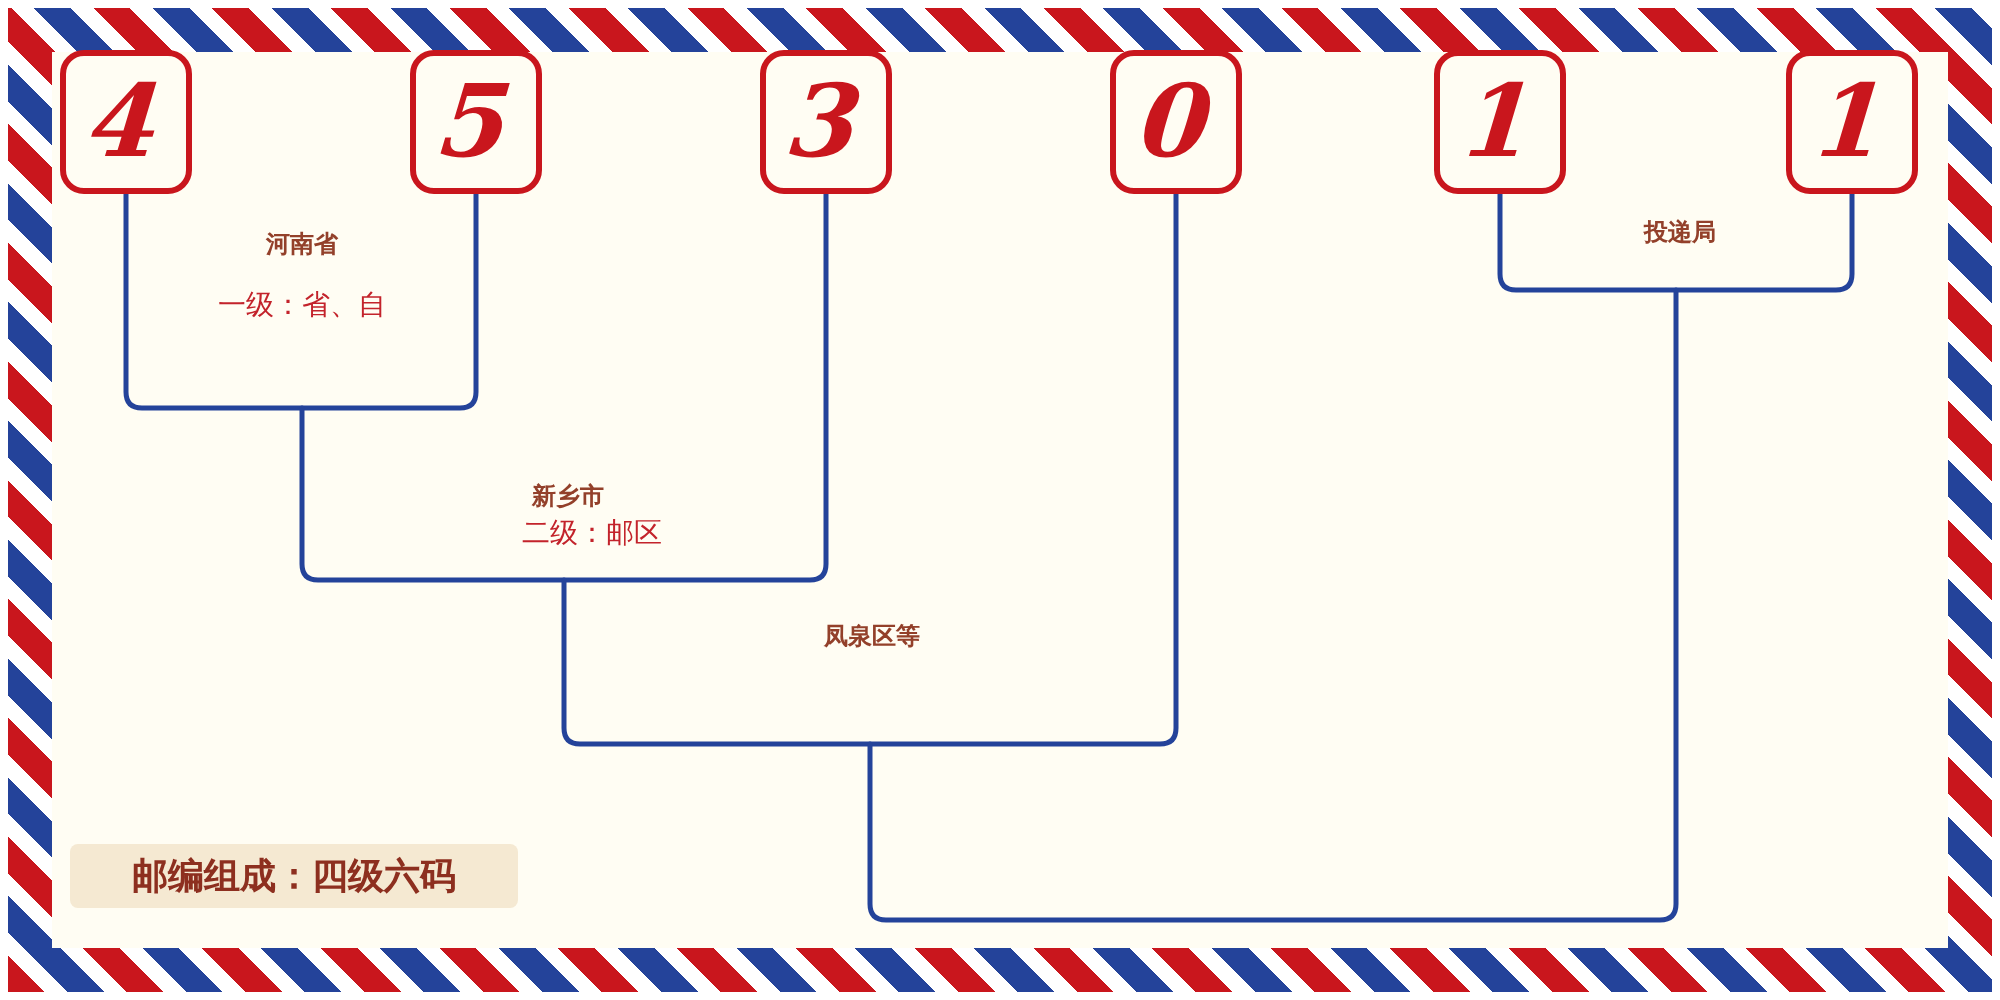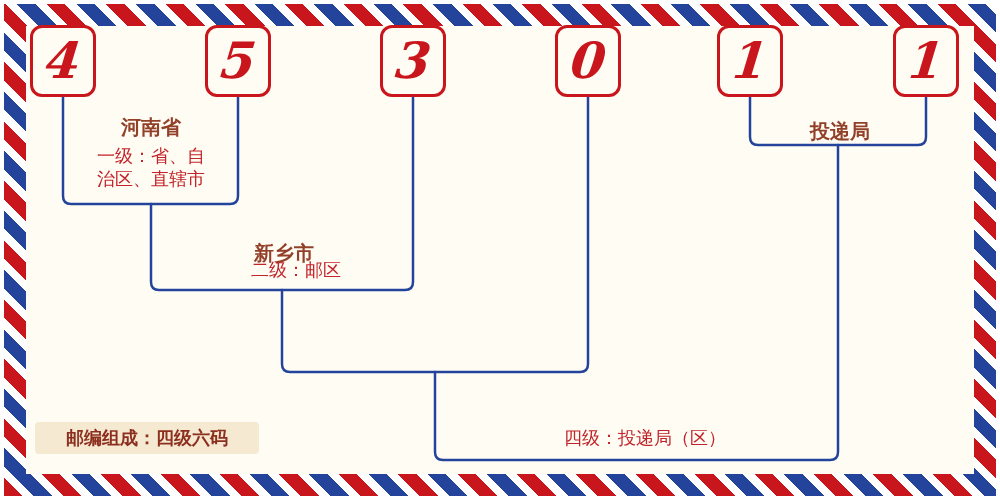--- a/index.html
+++ b/index.html
@@ -21,25 +21,25 @@
     position:absolute;top:25px;width:66px;height:72px;
     border:3px solid var(--red);border-radius:12px;background:var(--paper);
     display:flex;align-items:center;justify-content:center;box-sizing:border-box;
   }
   .digit{
     font-family:"DejaVu Serif",serif;font-style:italic;font-weight:bold;
     font-size:50px;color:var(--red);line-height:1;transform:skewX(-6deg);
   }
   .name{
     position:absolute;transform:translateX(-50%);white-space:nowrap;
-    font-weight:bold;font-size:20px;color:var(--name);
+    font-weight:bold;font-size:12px;color:var(--name);
   }
   .desc{
     position:absolute;transform:translateX(-50%);white-space:nowrap;
-    font-size:18px;color:var(--desc);
+    font-size:14px;color:var(--desc);
   }
   .footer-box{
     position:absolute;left:35px;top:422px;width:224px;height:32px;
     background:var(--footerBg);border-radius:4px;
     display:flex;align-items:center;justify-content:center;
   }
   .footer-text{font-weight:bold;font-size:18px;color:var(--footerText);white-space:nowrap;}
 </style>
 </head>
 <body>
@@ -71,27 +71,26 @@
   </div>
   <div class="digit-box" style="left:717px">
     <span class="digit">1</span>
   </div>
   <div class="digit-box" style="left:893px">
     <span class="digit">1</span>
   </div>
 
   <div class="name" style="left:151px;top:114px">河南省</div>
   <div class="desc" style="left:151px;top:144px">一级：省、自</div>
-  <div class="desc" style="left:151px;top:167px">治区、直辖市</div>
 
   <div class="name" style="left:284px;top:240px">新乡市</div>
   <div class="desc" style="left:296px;top:258px">二级：邮区</div>
 
+  <div class="name" style="left:436px;top:310px">凤泉区等</div>
 
-  <div class="desc" style="left:645px;top:426px">四级：投递局（区）</div>
 
-  <div class="name" style="left:840px;top:118px">投递局</div>
+  <div class="name" style="left:840px;top:108px">投递局</div>
 
   <div class="footer-box">
     <span class="footer-text">邮编组成：四级六码</span>
   </div>
 
 </div>
 
 </body></html>

